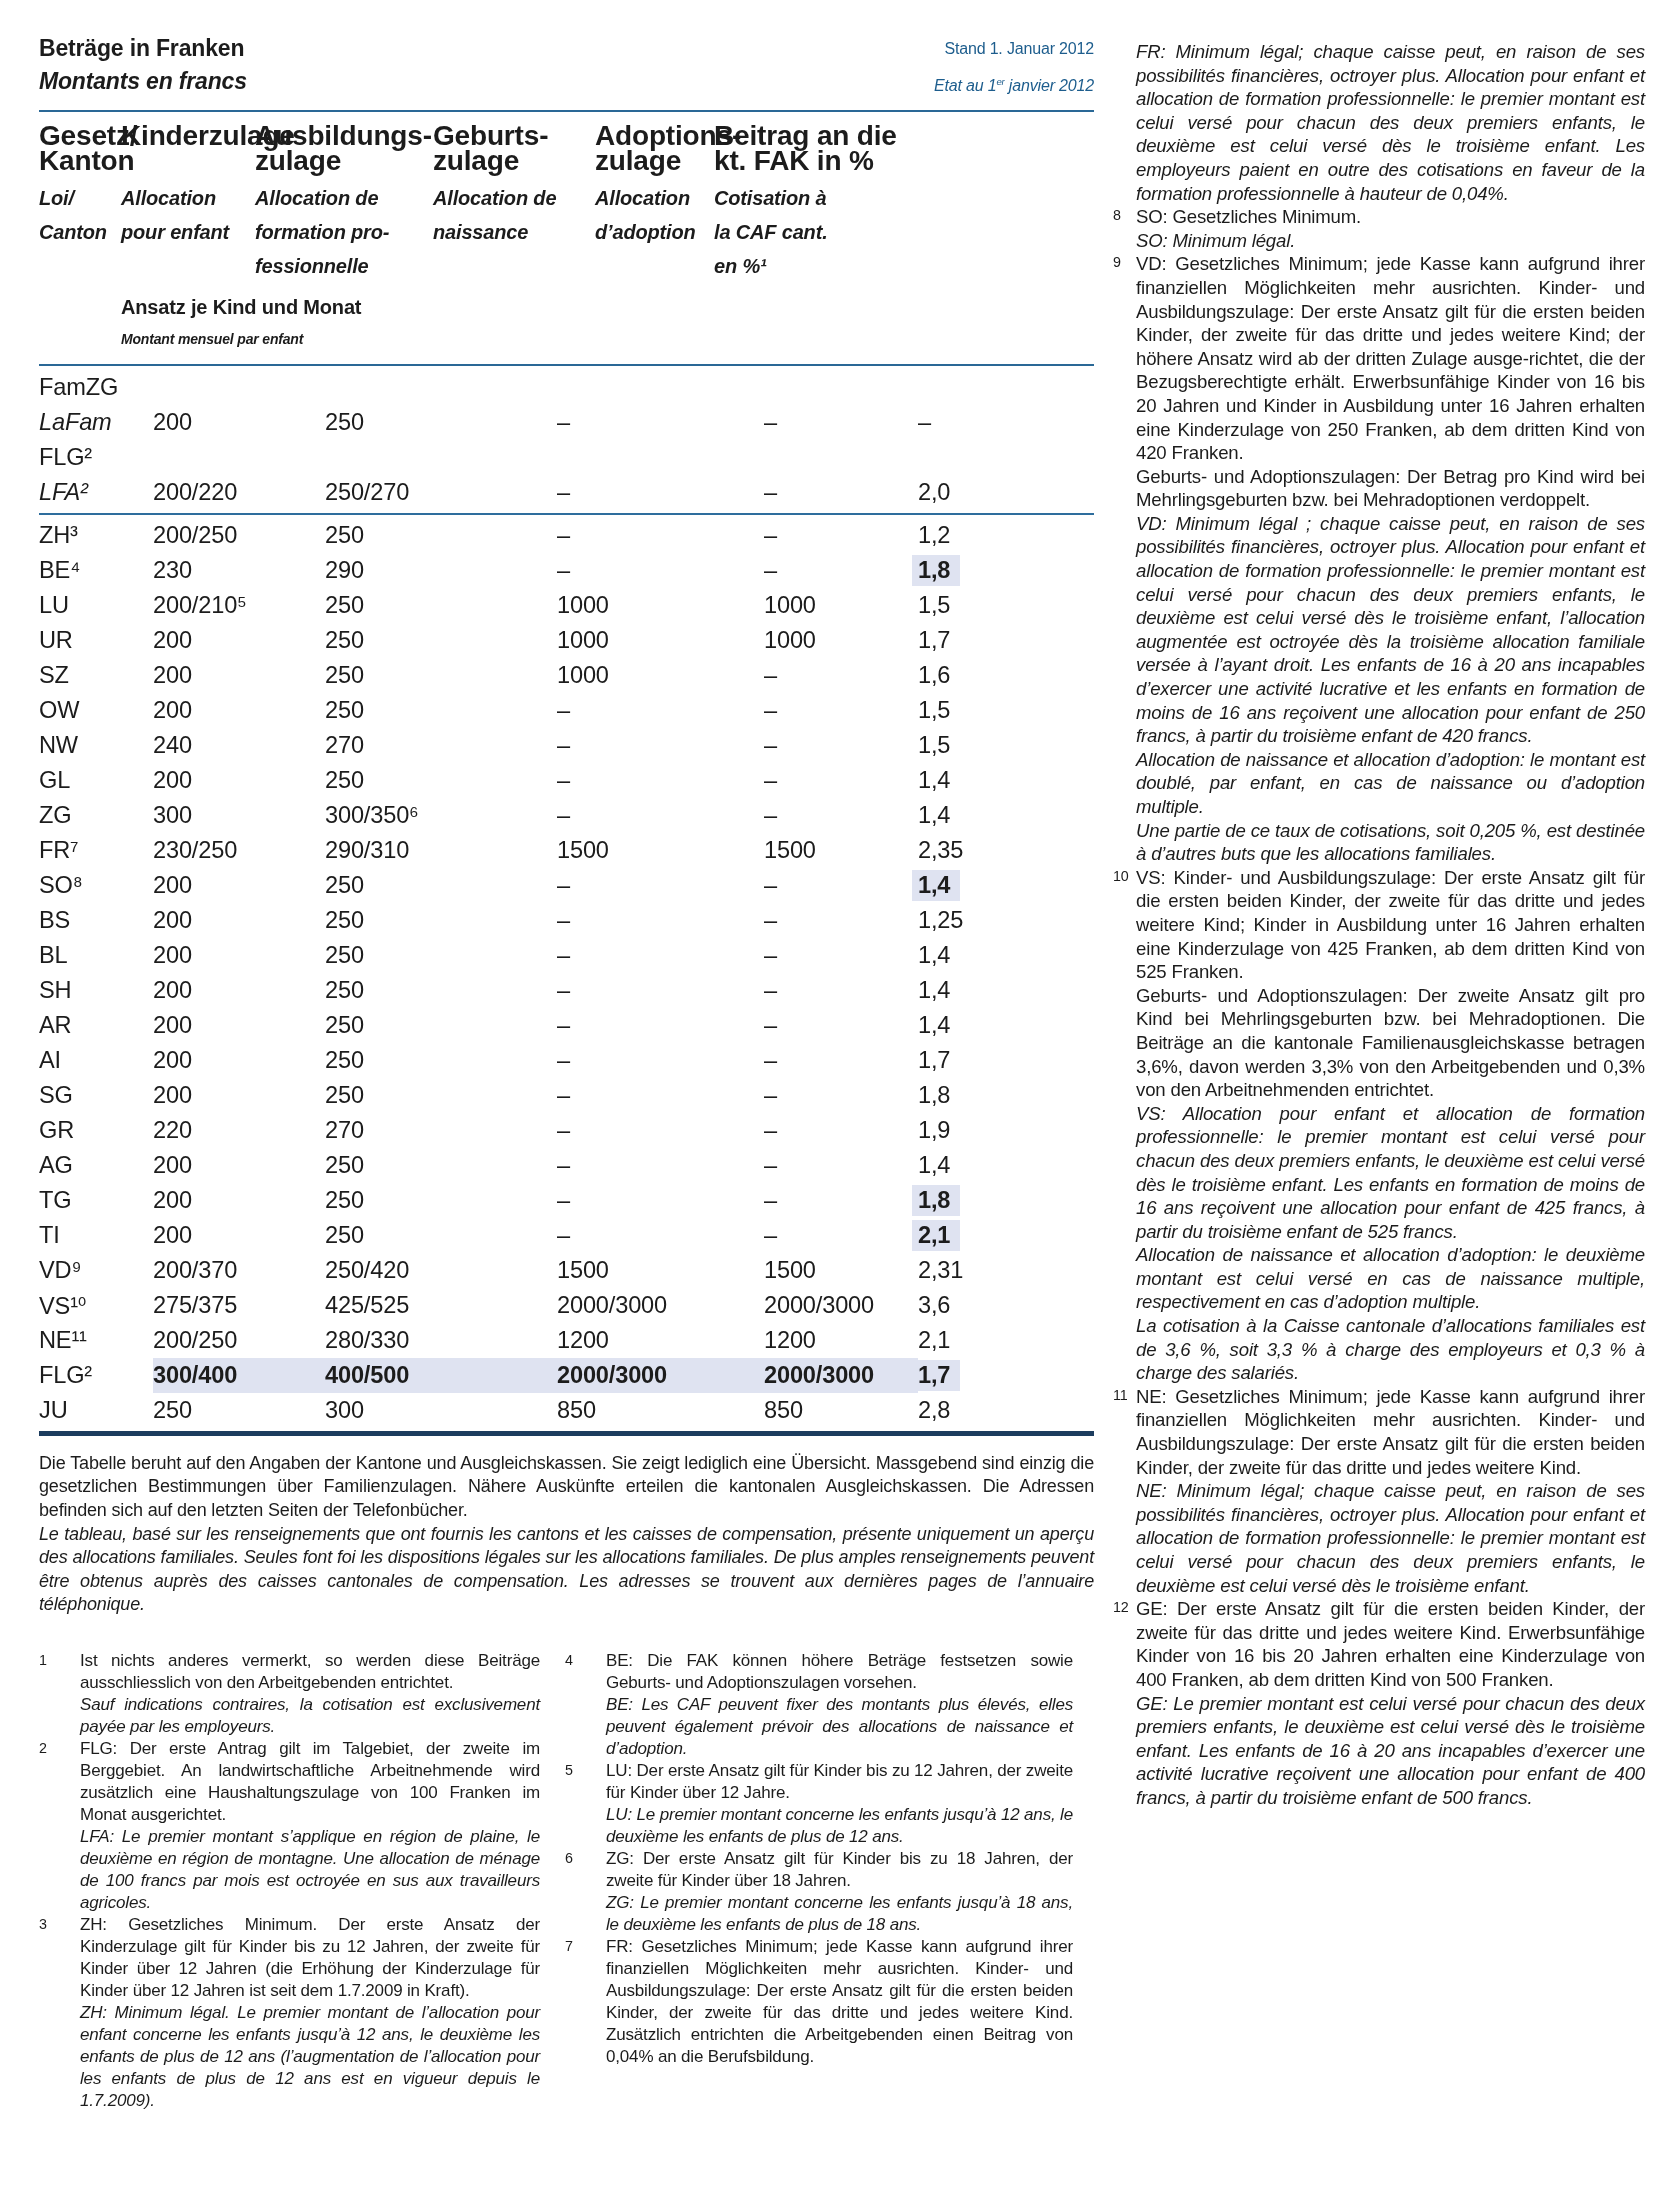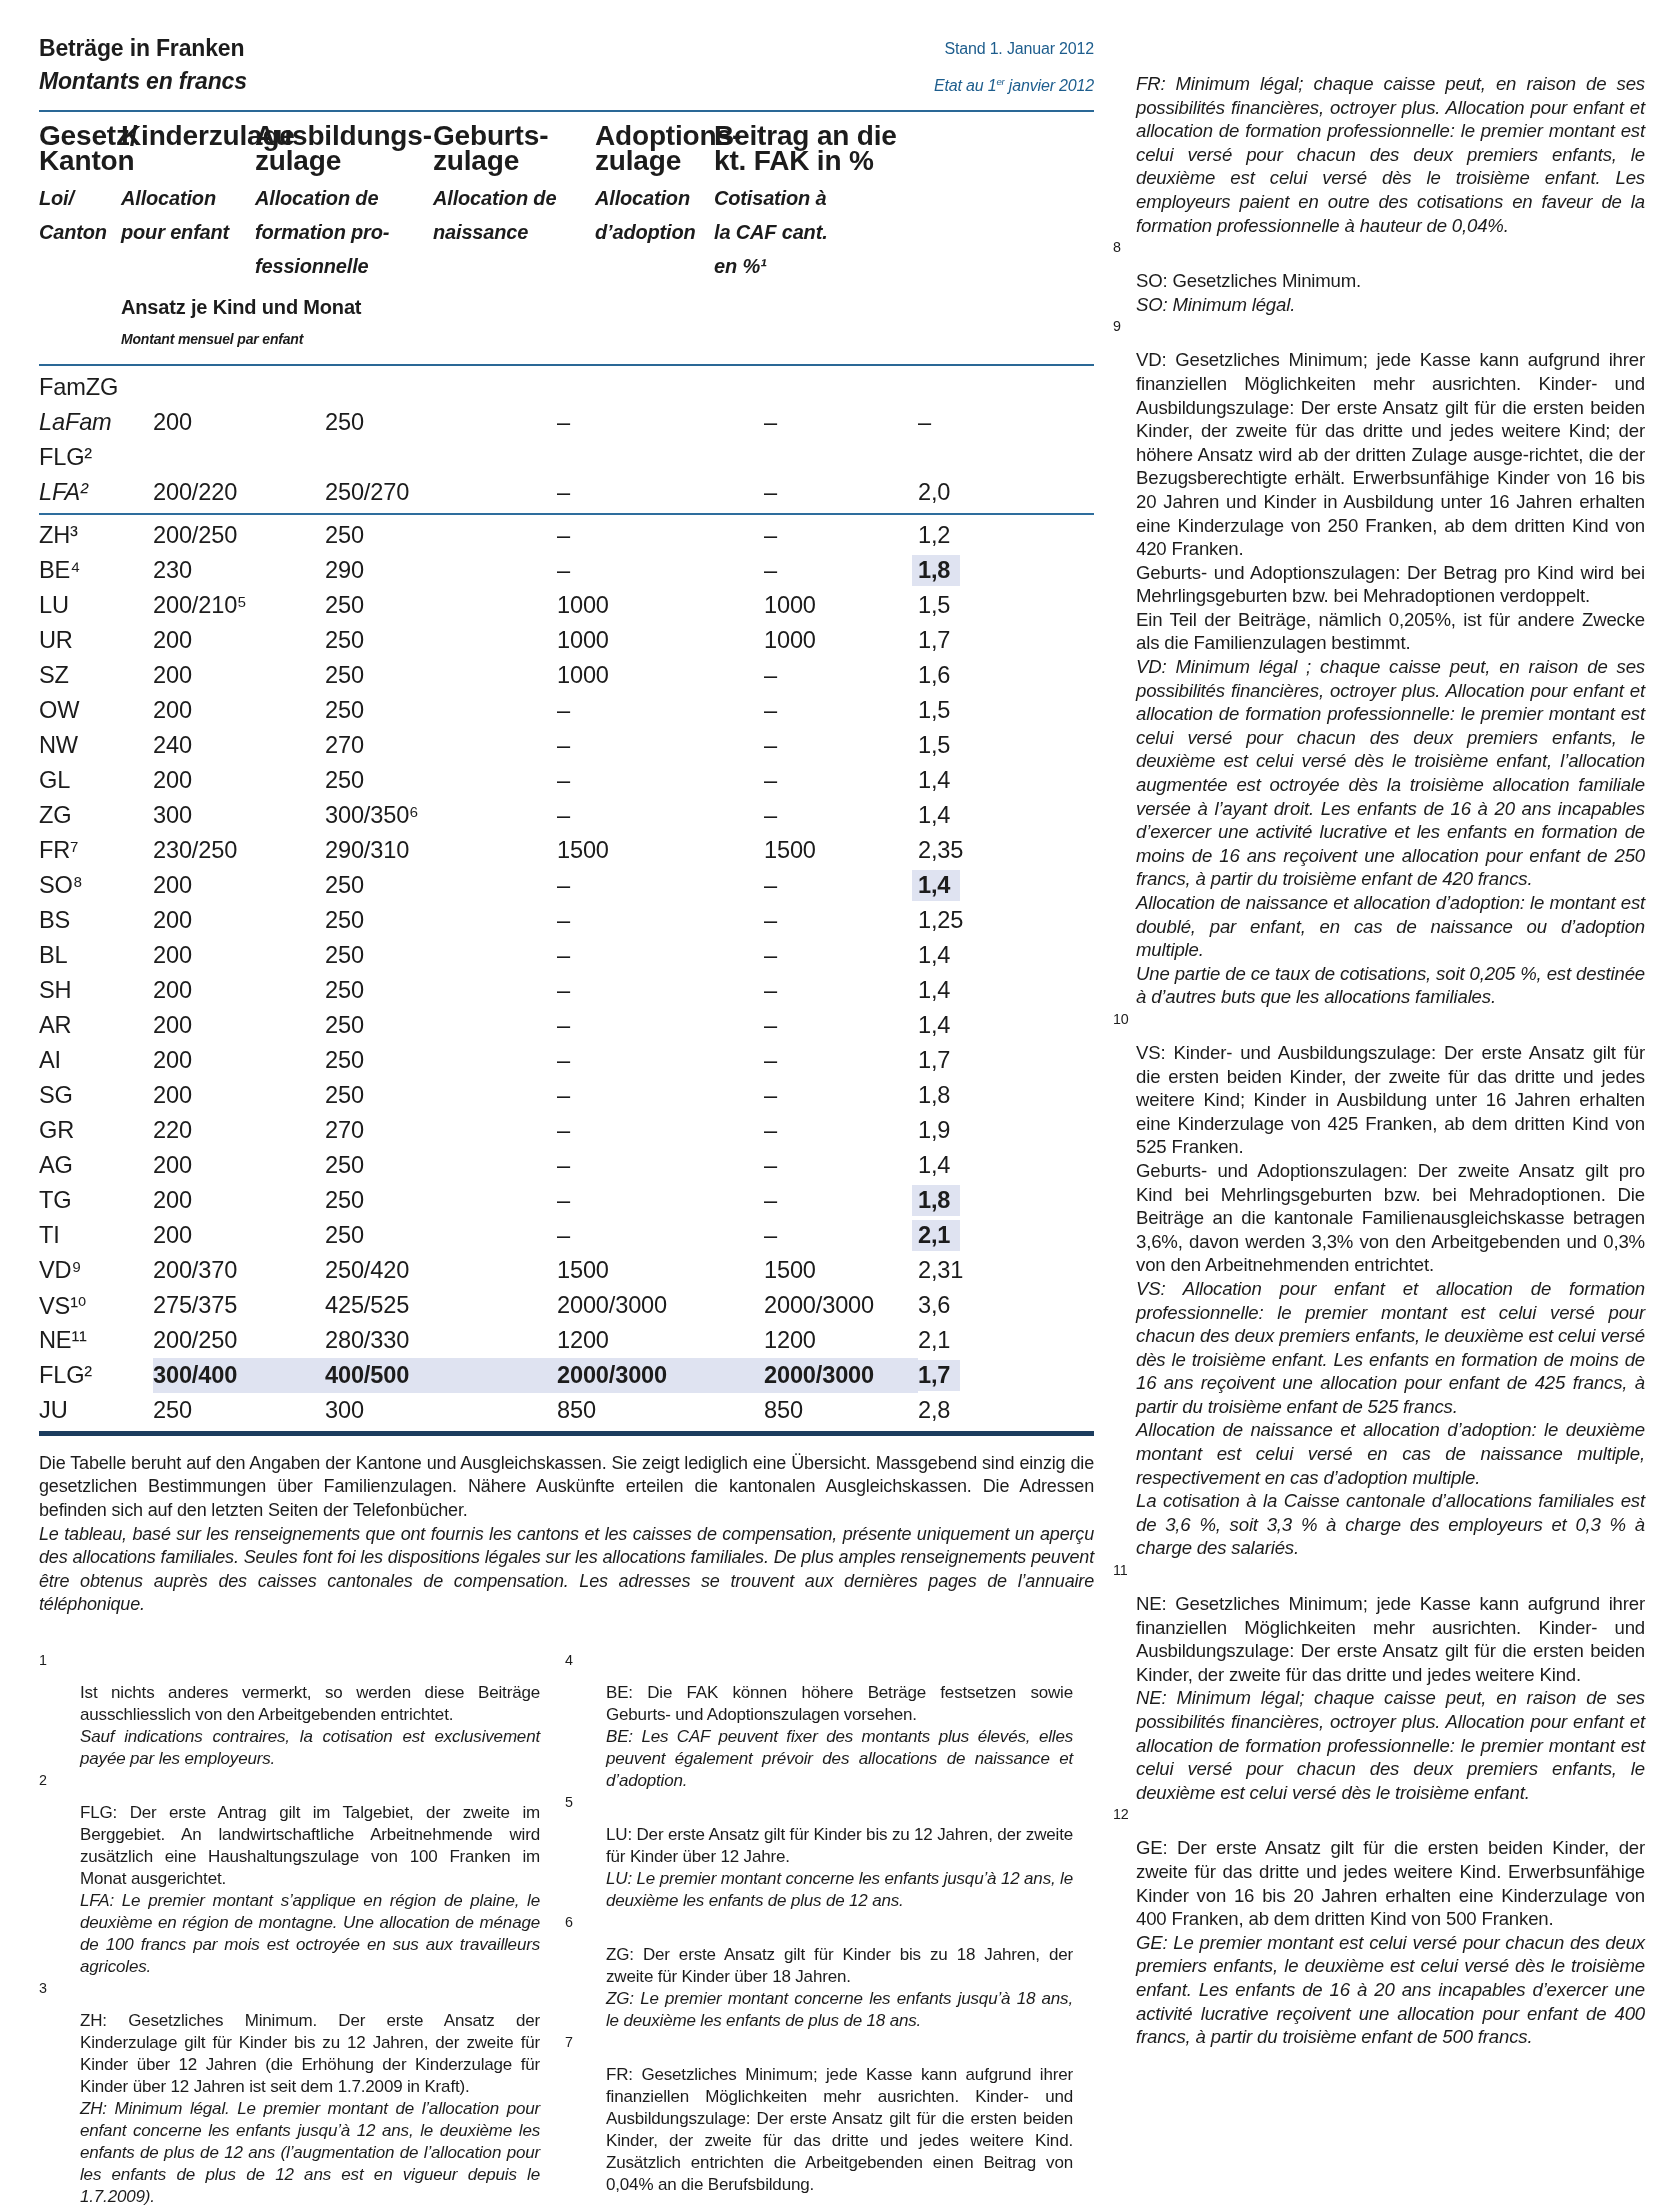--- a/index.html
+++ b/index.html
@@ -39,21 +39,21 @@
   .trow.rowhl .chip{padding-left:5.7px;}
   
   .note{margin-top:15.7px;}
   .note p{margin:0;font-size:18px;line-height:23.6px;text-align:justify;}
   
   .footcols{display:flex;margin-top:33px;}
   .fcol1{width:501px;}
   .fcol2{width:508px;margin-left:25px;}
   .fn{display:flex;align-items:flex-start;}
   .fn-num{width:41px;flex:none;font-size:14.3px;padding-top:2.1px;}
-  .fn-body{flex:1;margin-top:32px;}
+  .fn-body{flex:1;}
   .fn-body p{margin:0;font-size:17px;line-height:22px;text-align:justify;}
   .fn-body p.fr{font-style:italic;}
   
   .rightcol{position:absolute;left:1113px;top:40px;width:532px;}
   .rightcol .fn-num{width:23px;font-size:14.3px;padding-top:2.1px;}
   .rightcol .fn-body p{font-size:18.6px;line-height:23.6px;}
 </style>
 </head>
 <body>
 
@@ -471,21 +471,20 @@
         <div class="fn-body">
           <p class="de">SO: Gesetzliches Minimum.</p>
           <p class="fr">SO: Minimum légal.</p>
         </div>
       </div>
       <div class="fn">
         <div class="fn-num">9</div>
         <div class="fn-body">
           <p class="de">VD: Gesetzliches Minimum; jede Kasse kann aufgrund ihrer finanziellen Möglichkeiten mehr ausrichten. Kinder- und Ausbildungszulage: Der erste Ansatz gilt für die ersten beiden Kinder, der zweite für das dritte und jedes weitere Kind; der höhere Ansatz wird ab der dritten Zulage ausge-richtet, die der Bezugsberechtigte erhält. Erwerbsunfähige Kinder von 16 bis 20 Jahren und Kinder in Ausbildung unter 16 Jahren erhalten eine Kinderzulage von 250 Franken, ab dem dritten Kind von 420 Franken.</p>
           <p class="de">Geburts- und Adoptionszulagen: Der Betrag pro Kind wird bei Mehrlingsgeburten bzw. bei Mehradoptionen verdoppelt.</p>
-          <p class="de">Ein Teil der Beiträge, nämlich 0,205%, ist für andere Zwecke als die Familienzulagen bestimmt.</p>
           <p class="fr">VD: Minimum légal ; chaque caisse peut, en raison de ses possibilités financières, octroyer plus. Allocation pour enfant et allocation de formation professionnelle: le premier montant est celui versé pour chacun des deux premiers enfants, le deuxième est celui versé dès le troisième enfant, l’allocation augmentée est octroyée dès la troisième allocation familiale versée à l’ayant droit. Les enfants de 16 à 20 ans incapables d’exercer une activité lucrative et les enfants en formation de moins de 16 ans reçoivent une allocation pour enfant de 250 francs, à partir du troisième enfant de 420 francs.</p>
           <p class="fr">Allocation de naissance et allocation d’adoption: le montant est doublé, par enfant, en cas de naissance ou d’adoption multiple.</p>
           <p class="fr">Une partie de ce taux de cotisations, soit 0,205 %, est destinée à d’autres buts que les allocations familiales.</p>
         </div>
       </div>
       <div class="fn">
         <div class="fn-num">10</div>
         <div class="fn-body">
           <p class="de">VS: Kinder- und Ausbildungszulage: Der erste Ansatz gilt für die ersten beiden Kinder, der zweite für das dritte und jedes weitere Kind; Kinder in Ausbildung unter 16 Jahren erhalten eine Kinderzulage von 425 Franken, ab dem dritten Kind von 525 Franken.</p>
           <p class="de">Geburts- und Adoptionszulagen: Der zweite Ansatz gilt pro Kind bei Mehrlingsgeburten bzw. bei Mehradoptionen. Die Beiträge an die kantonale Familienausgleichskasse betragen 3,6%, davon werden 3,3% von den Arbeitgebenden und 0,3% von den Arbeitnehmenden entrichtet.</p>

